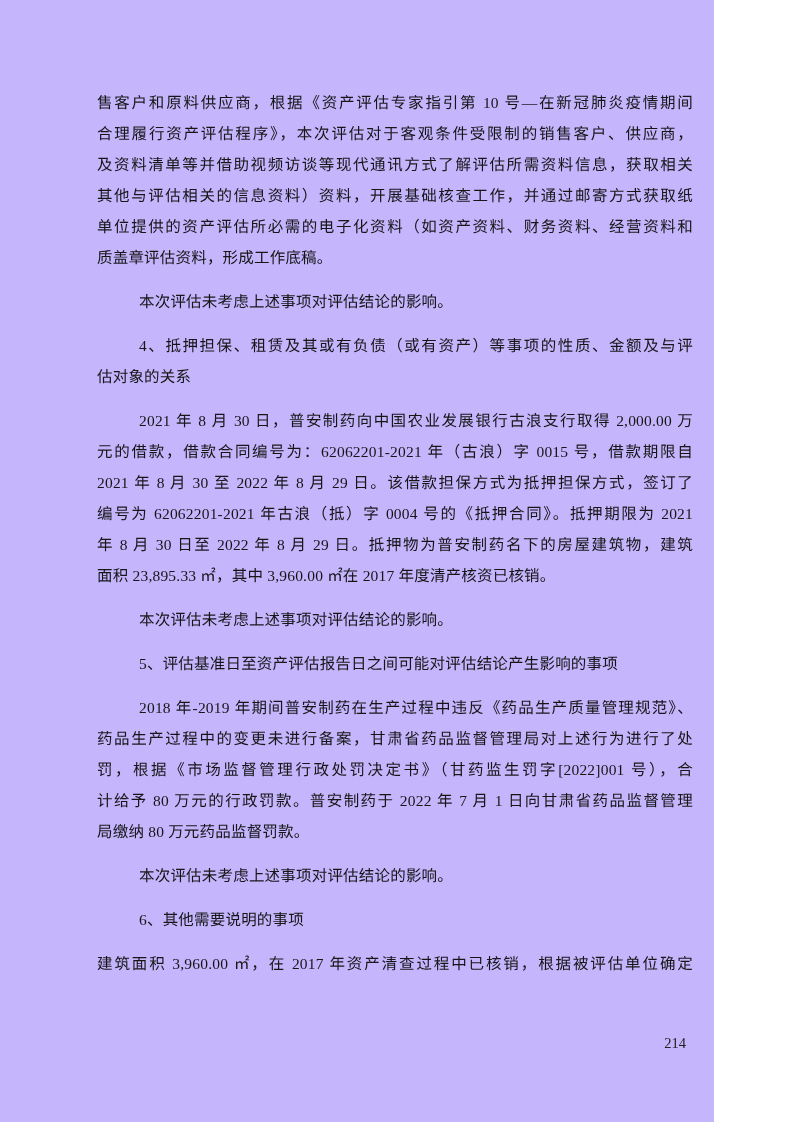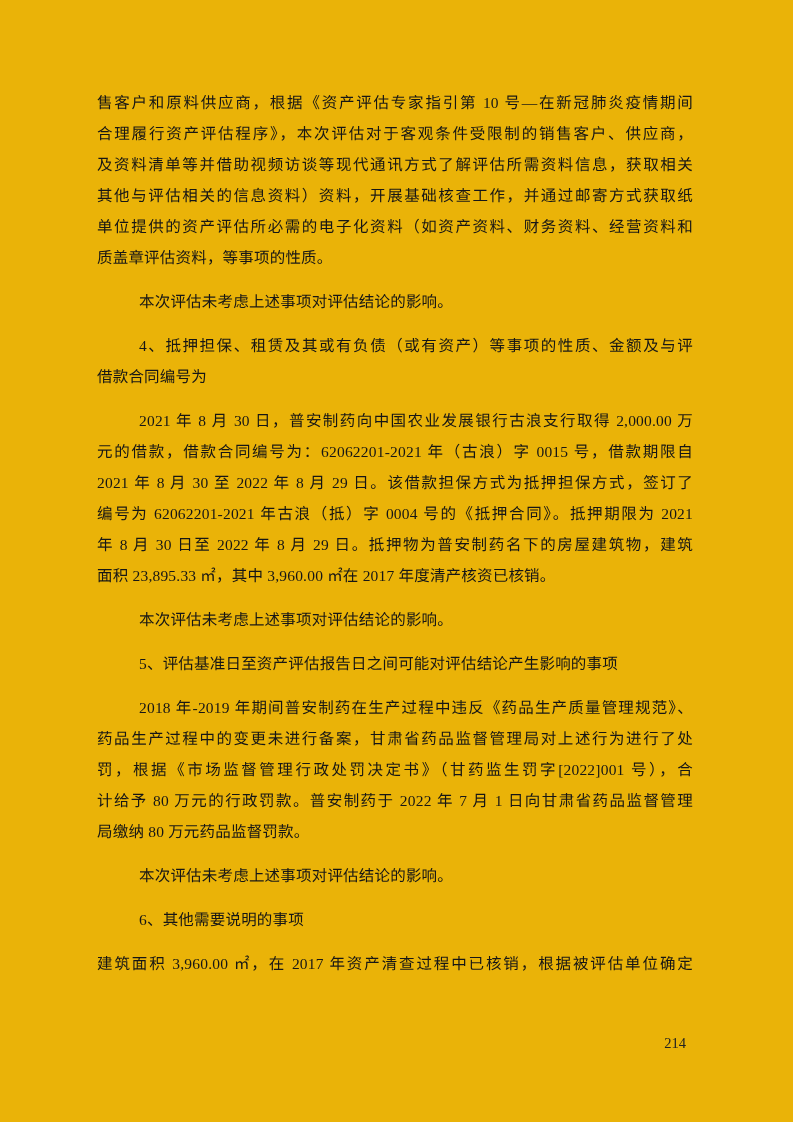--- a/index.html
+++ b/index.html
@@ -9,23 +9,23 @@
   }
   body {
     width: 793px;
     height: 1122px;
     overflow: hidden;
     font-family: "Liberation Serif", "DejaVu Serif", serif;
     color: #161616;
   }
   .page {
     position: relative;
-    width: 793px;
+    width: 714px;
     height: 1122px;
-    background: #eab308;
+    background: #c4b5fd;
   }
   .doc-body {
     position: absolute;
     left: 97px;
     top: 87px;
     width: 596px;
     font-size: 15.5px;
     letter-spacing: 0.2px;
   }
   .para {
@@ -61,28 +61,28 @@
 <body>
 
 <div class="page">
   <div class="doc-body">
       <div class="para">
         <div class="line">售客户和原料供应商，根据《资产评估专家指引第 10 号—在新冠肺炎疫情期间</div>
         <div class="line">合理履行资产评估程序》，本次评估对于客观条件受限制的销售客户、供应商，</div>
         <div class="line">及资料清单等并借助视频访谈等现代通讯方式了解评估所需资料信息，获取相关</div>
         <div class="line">其他与评估相关的信息资料）资料，开展基础核查工作，并通过邮寄方式获取纸</div>
         <div class="line">单位提供的资产评估所必需的电子化资料（如资产资料、财务资料、经营资料和</div>
-        <div class="line last">质盖章评估资料，等事项的性质。</div>
+        <div class="line last">质盖章评估资料，形成工作底稿。</div>
       </div>
       <div class="para">
         <div class="line first-indent last">本次评估未考虑上述事项对评估结论的影响。</div>
       </div>
       <div class="para">
         <div class="line first-indent">4、抵押担保、租赁及其或有负债（或有资产）等事项的性质、金额及与评</div>
-        <div class="line last">借款合同编号为</div>
+        <div class="line last">估对象的关系</div>
       </div>
       <div class="para">
         <div class="line first-indent">2021 年 8 月 30 日，普安制药向中国农业发展银行古浪支行取得 2,000.00 万</div>
         <div class="line">元的借款，借款合同编号为：62062201-2021 年（古浪）字 0015 号，借款期限自</div>
         <div class="line">2021 年 8 月 30 至 2022 年 8 月 29 日。该借款担保方式为抵押担保方式，签订了</div>
         <div class="line">编号为 62062201-2021 年古浪（抵）字 0004 号的《抵押合同》。抵押期限为 2021</div>
         <div class="line">年 8 月 30 日至 2022 年 8 月 29 日。抵押物为普安制药名下的房屋建筑物，建筑</div>
         <div class="line last">面积 23,895.33 ㎡，其中 3,960.00 ㎡在 2017 年度清产核资已核销。</div>
       </div>
       <div class="para">

